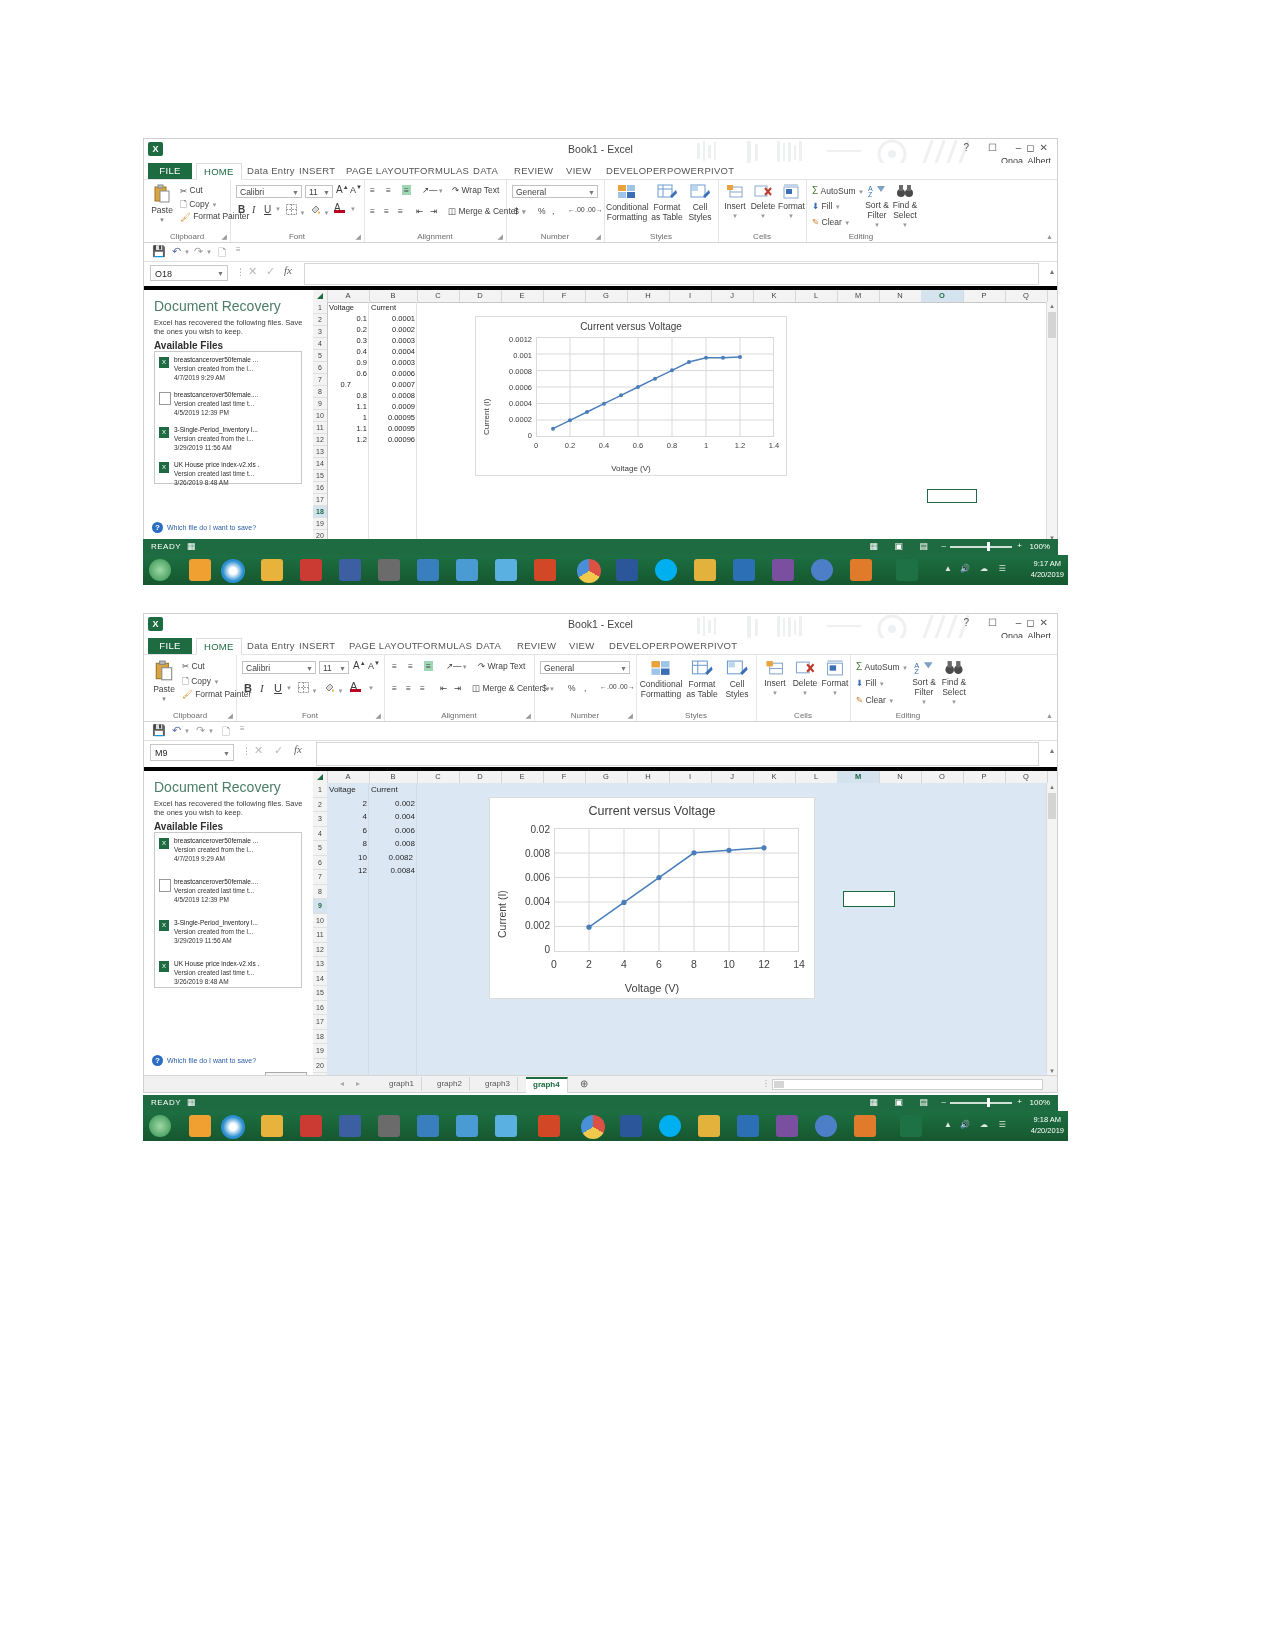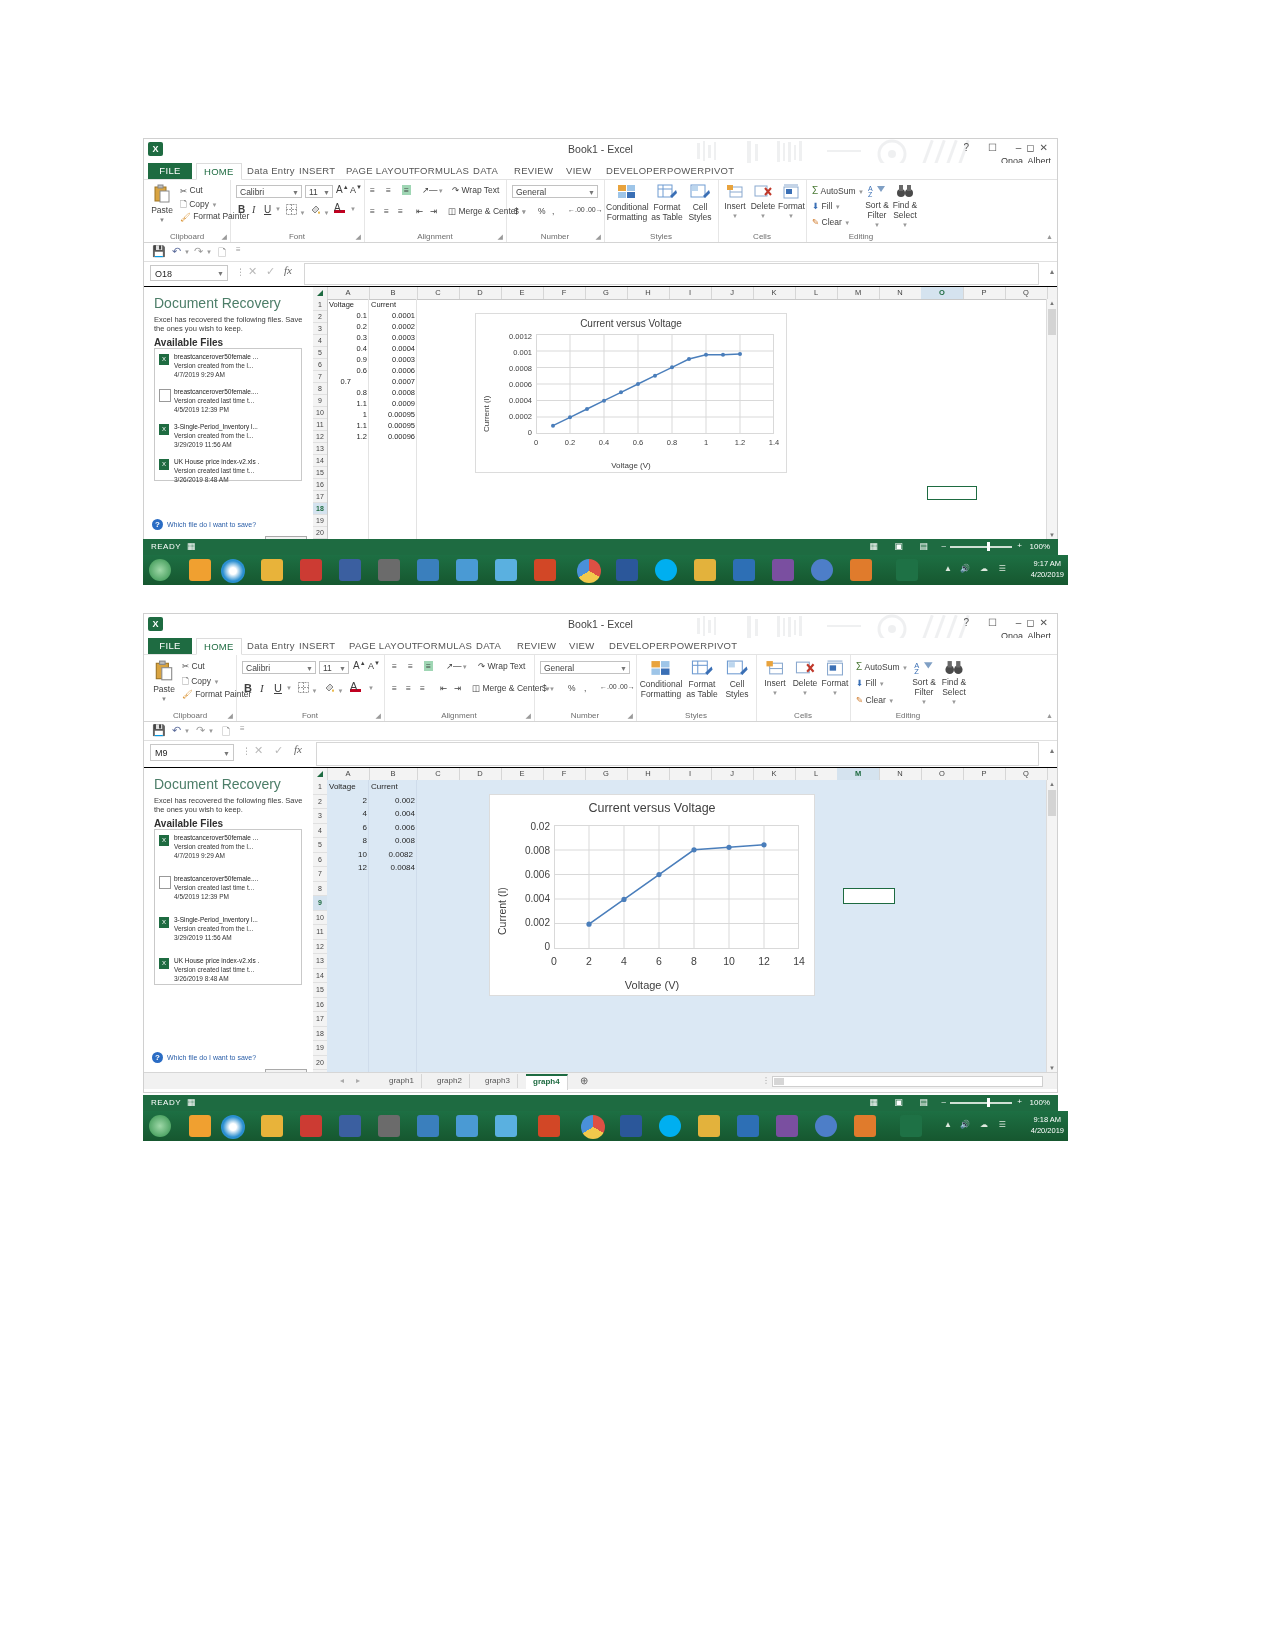--- a/index.html
+++ b/index.html
@@ -39,21 +39,21 @@
   .icn{display:inline-block;vertical-align:middle;}
 
   .combo{position:absolute;border:1px solid #c2c2c2;background:#fff;font-size:8.5px;height:13px;line-height:13px;padding-left:3px;box-sizing:border-box;}
   .combo .car{position:absolute;right:2px;top:0;font-size:7px;color:#777;}
 
   
   .qat{position:relative;height:18px;background:#fff;border-bottom:1px solid #e0e0e0;font-size:10px;color:#5a5a7a;}
   .qat span{position:absolute;top:2px;}
 
   
-  .fbar{position:relative;height:24px;background:#fff;border-bottom:1px solid #000000;}
+  .fbar{position:relative;height:24px;background:#fff;border-bottom:4px solid #000000;}
   .namebox{position:absolute;left:6px;top:3px;width:78px;height:16px;border:1px solid #c8c8c8;background:#fff;font-size:9px;line-height:16px;padding-left:4px;box-sizing:border-box;}
   .namebox .car{position:absolute;right:3px;top:0;color:#777;font-size:7px;}
   .fbsep{position:absolute;left:92px;top:5px;font-size:9px;color:#9a9a9a;}
   .fx-x{position:absolute;left:104px;top:3px;font-size:11px;color:#b9b9b9;}
   .fx-v{position:absolute;left:122px;top:3px;font-size:11px;color:#b9b9b9;}
   .fx-f{position:absolute;left:140px;top:2px;font-size:11px;color:#666;font-style:italic;font-family:"Liberation Serif",serif;}
   .fbinput{position:absolute;left:160px;top:1px;right:18px;height:20px;border:1px solid #d6d6d6;background:#fff;font-size:9px;}
   .fbexp{position:absolute;right:3px;top:5px;font-size:8px;color:#777;}
 
   

